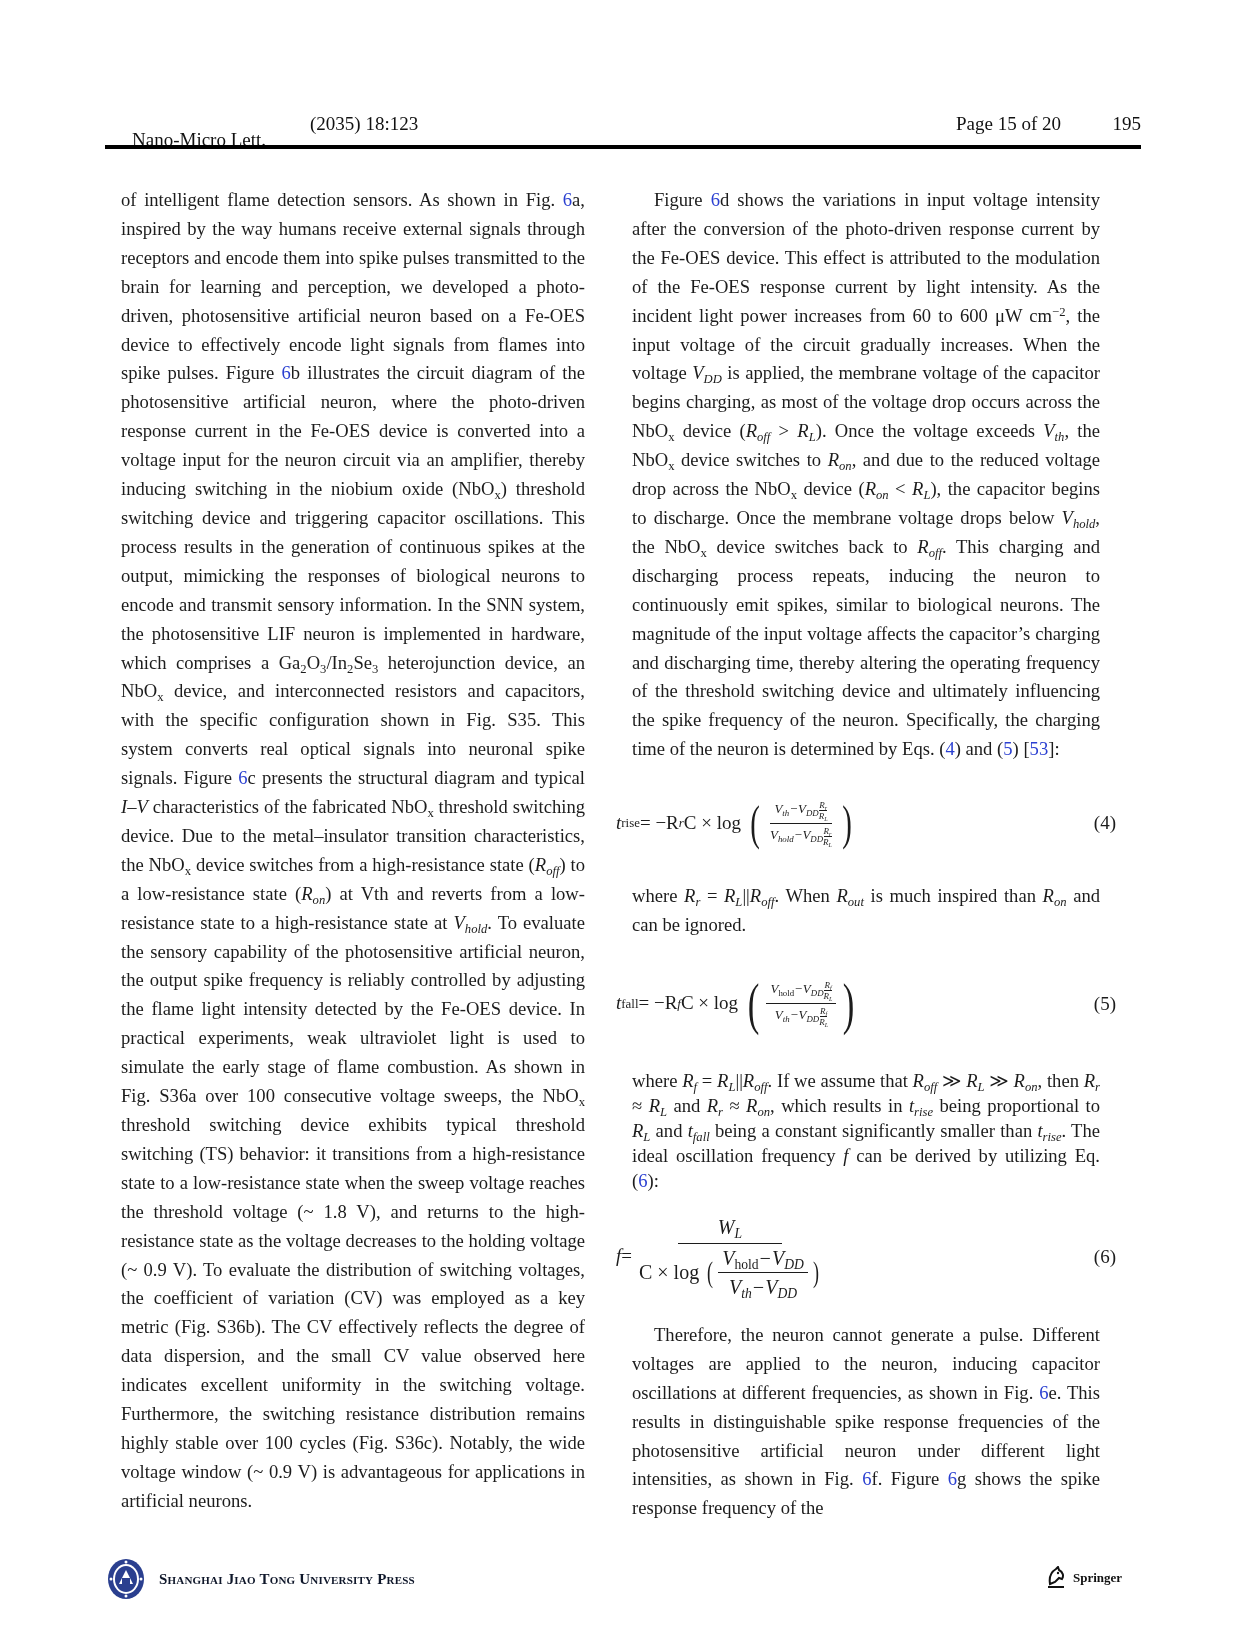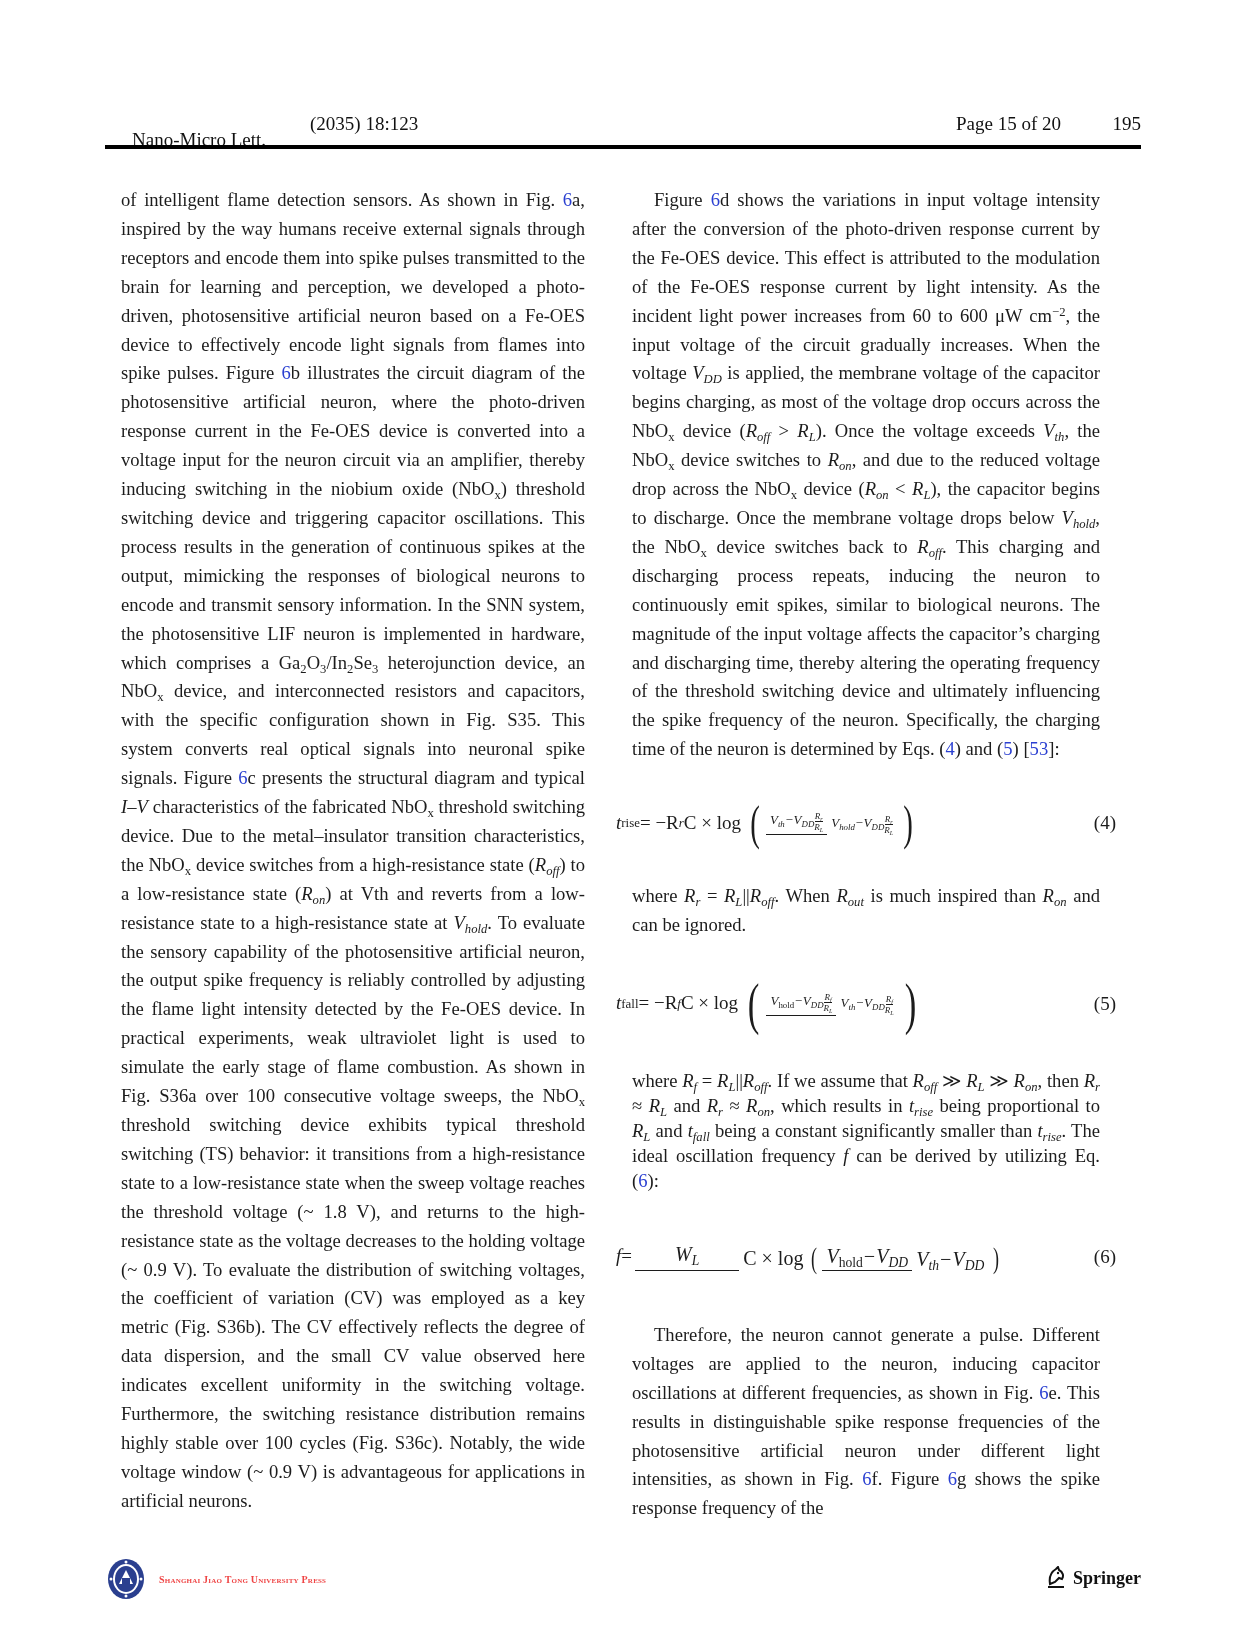--- a/index.html
+++ b/index.html
@@ -22,37 +22,37 @@
   .col p.indent { text-indent: 22px; }
   .link { color: #2a3fd1; }
   i { font-style: italic; }
   sub { font-size: 0.68em; line-height: 0; vertical-align: -0.32em; }
   sup { font-size: 0.68em; line-height: 0; vertical-align: 0.5em; }
 
   .eq { position: relative; height: 86px; display: flex; align-items: center; text-align: left;
         font-family: "Liberation Serif", serif; }
   .eq .body { display: flex; align-items: center; font-size: 19px; }
   .eq .num { position: absolute; right: 0; top: 50%; transform: translateY(-50%); font-size: 19px; }
-  .frac { display: inline-flex; flex-direction: row; align-items: center; vertical-align: middle; margin: 0 3px; }
+  .frac { display: inline-flex; flex-direction: column; align-items: center; vertical-align: middle; margin: 0 3px; }
   .frac .n { padding: 0 4px 2px; border-bottom: 1px solid #1c1c1c; font-size: 13px; line-height: 16px; white-space: nowrap; }
   .frac .d { padding: 2px 4px 0; font-size: 13px; line-height: 16px; white-space: nowrap; }
   .frac.big .n, .frac.big .d { font-size: 20px; line-height: 24px; }
   .mini { display: inline-flex; flex-direction: column; align-items: center; vertical-align: middle; font-size: 9px; line-height: 10px; }
   .mini span:first-child { border-bottom: 1px solid #1c1c1c; }
   .paren { font-size: 48px; line-height: 1; font-weight: 200; transform: scaleX(0.6); display: inline-block; }
   .paren.sm { font-size: 30px; }
   .sp { display: inline-block; width: 6px; }
 
   .footer-left { position: absolute; left: 107px; top: 1558px; display: flex; align-items: center; }
   .sjtu-logo { width: 38px; height: 42px; }
   .sjtu-text { margin-left: 14px; font-family: "Liberation Serif", serif; font-weight: bold;
-               font-variant: small-caps; font-size: 10px; letter-spacing: 0.2px; color: #ef4444; }
+               font-variant: small-caps; font-size: 15px; letter-spacing: 0.2px; color: #0f172a; }
   .footer-right { position: absolute; left: 1045px; top: 1566px; display: flex; align-items: center; }
   .springer-icon { width: 22px; height: 24px; }
-  .springer-text { margin-left: 6px; font-family: "Liberation Serif", serif; font-weight: bold; font-size: 18px; color: #111; }
+  .springer-text { margin-left: 6px; font-family: "Liberation Serif", serif; font-weight: bold; font-size: 13px; color: #111; }
 </style>
 </head>
 <body>
 
 <div class="header">
   <span class="journal">Nano-Micro Lett.</span>
   <span class="issue">(2035) 18:123</span>
   <span class="page">Page 15 of 20</span>
   <span class="artno">195</span>
 </div>

